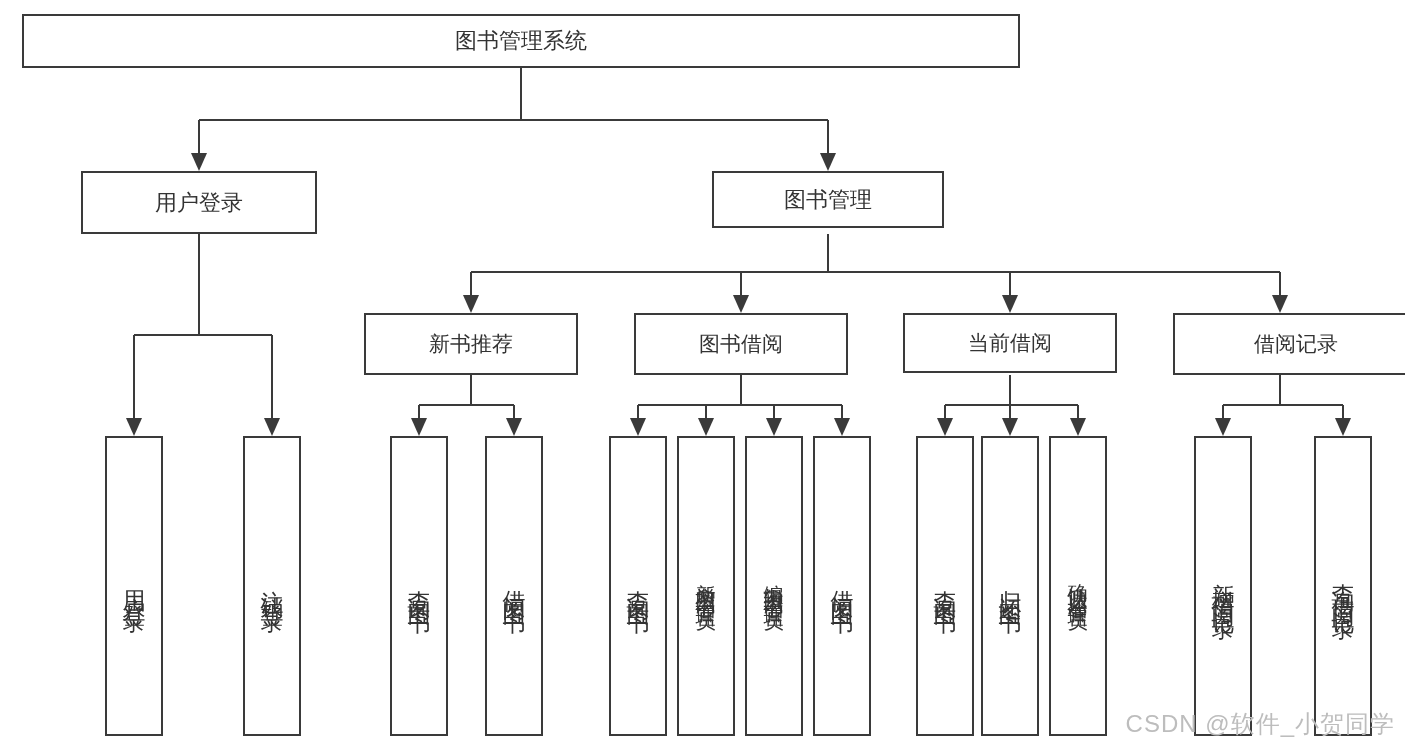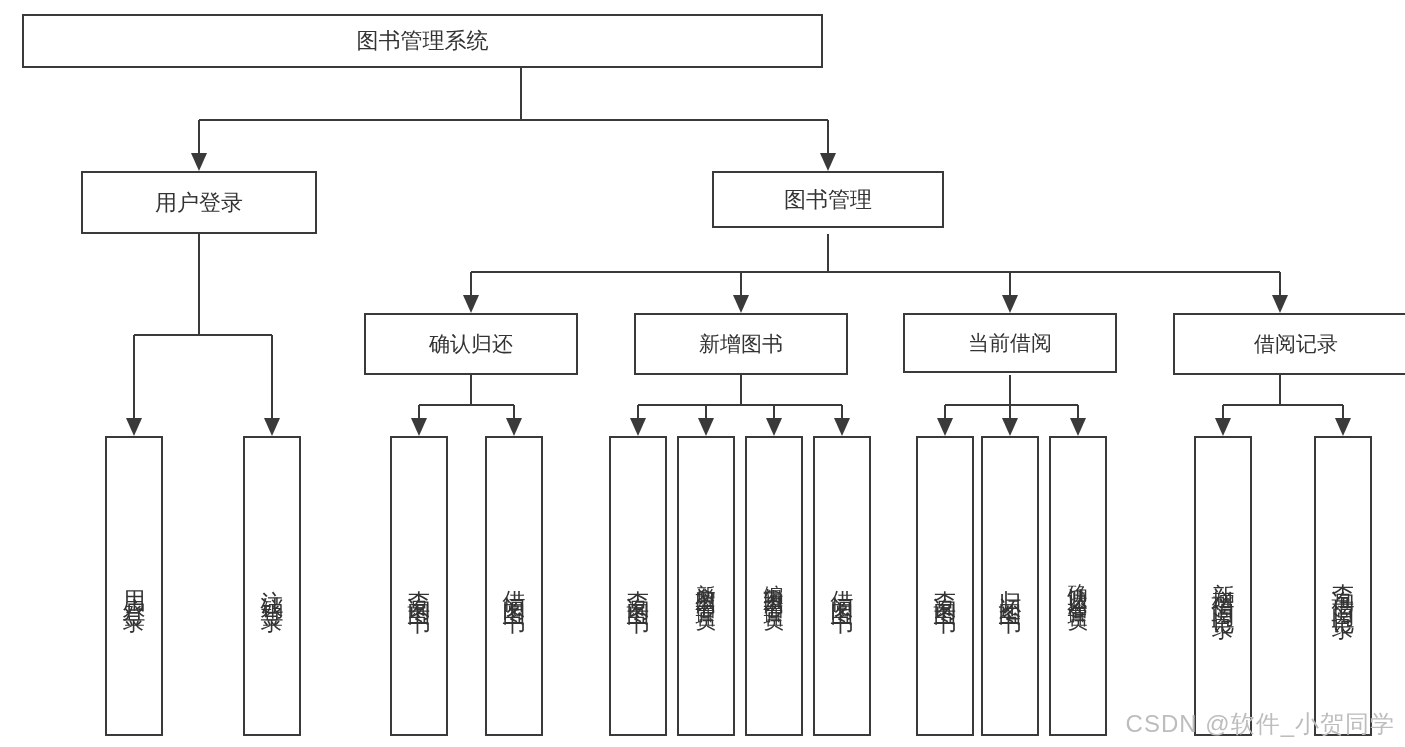--- a/index.html
+++ b/index.html
@@ -83,36 +83,36 @@
     <line x1="1078" y1="405" x2="1078" y2="422"></line>
     <polygon points="1070,418 1086,418 1078,436"></polygon>
     <line x1="1280" y1="375" x2="1280" y2="405"></line>
     <line x1="1223" y1="405" x2="1343" y2="405"></line>
     <line x1="1223" y1="405" x2="1223" y2="422"></line>
     <polygon points="1215,418 1231,418 1223,436"></polygon>
     <line x1="1343" y1="405" x2="1343" y2="422"></line>
     <polygon points="1335,418 1351,418 1343,436"></polygon>
   </svg>
 
-<div class="node root" style="left:22px; top:14px; width:801px; height:54px;">
+<div class="node root" style="left:22px; top:14px; width:998px; height:54px;">
   <span>图书管理系统</span>
 </div>
 
 <div class="node l2" style="left:81px; top:171px; width:236px; height:63px;">
   <span>用户登录</span>
 </div>
 <div class="node l2" style="left:712px; top:171px; width:232px; height:57px;">
   <span>图书管理</span>
 </div>
 
 <div class="node l3" style="left:364px; top:313px; width:214px; height:62px;">
-  <span>确认归还</span>
+  <span>新书推荐</span>
 </div>
 <div class="node l3" style="left:634px; top:313px; width:214px; height:62px;">
-  <span>新增图书</span>
+  <span>图书借阅</span>
 </div>
 <div class="node l3" style="left:903px; top:313px; width:214px; height:60px;">
   <span>当前借阅</span>
 </div>
 <div class="node l3" style="left:1173px; top:313px; width:246px; height:62px;">
   <span>借阅记录</span>
 </div>
 
 <div class="node leaf" style="left:105px; top:436px; width:58px; height:300px;">
   <span>用户登录</span>

